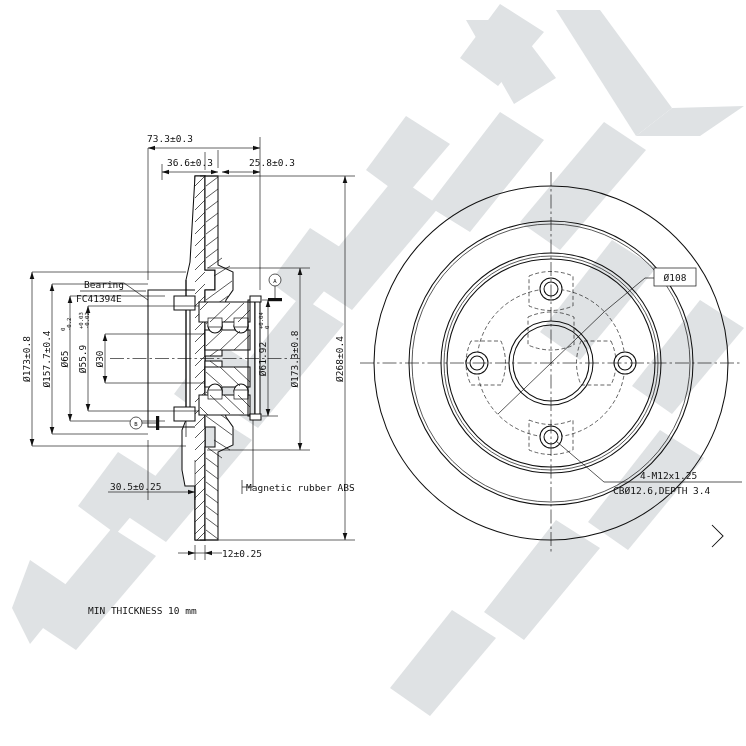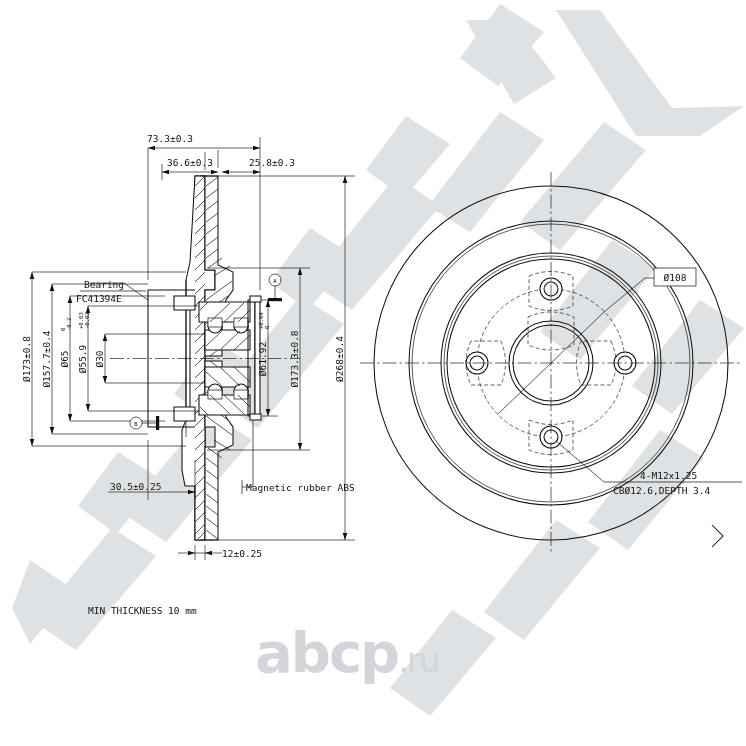--- a/index.html
+++ b/index.html
@@ -388,17 +388,14 @@
       <line class="ln thin" x1="604" y1="482" x2="632" y2="482"></line>
       <line class="ln thin" x1="632" y1="482" x2="742" y2="482"></line>
       <text class="t9" x="640" y="479">4-M12x1.25</text>
       <text class="t9" x="613" y="494">CBØ12.6,DEPTH  3.4</text>
 
       <path class="ln med nofill" d="M712 525 l11 11 l-11 11"></path>
     </g>
 
   </svg>
 
-  <div class="wm wm-abcp">
-    <span>abcp</span><span class="ru">.ru</span>
-  </div>
 
 </div>
 
 </body></html>

